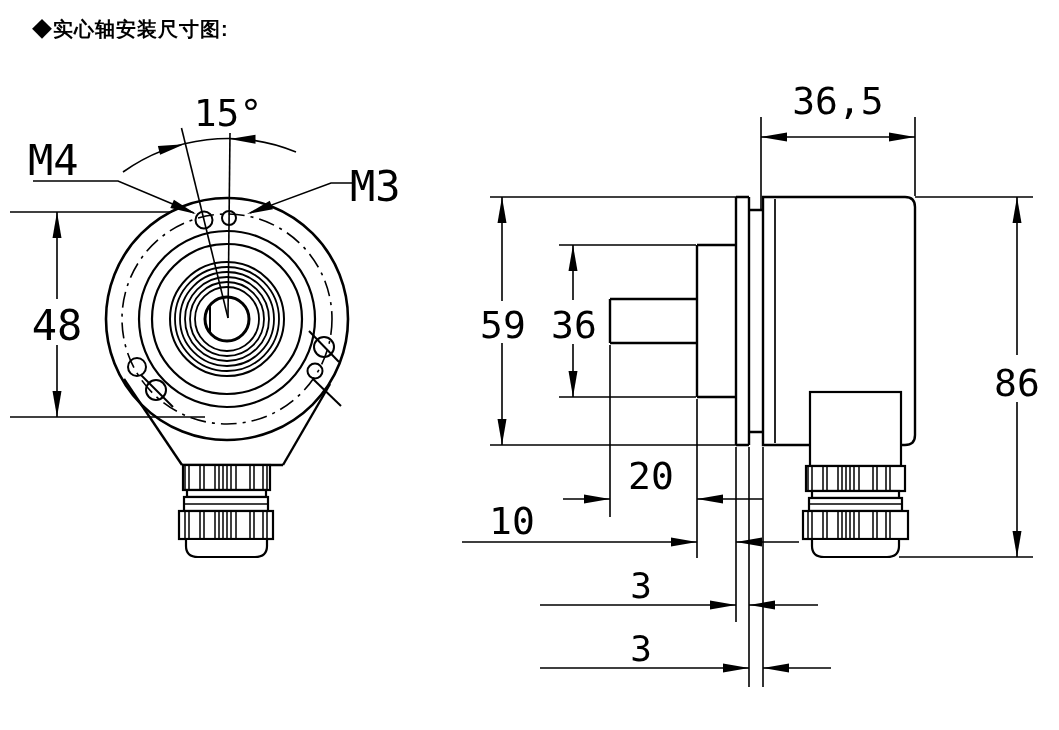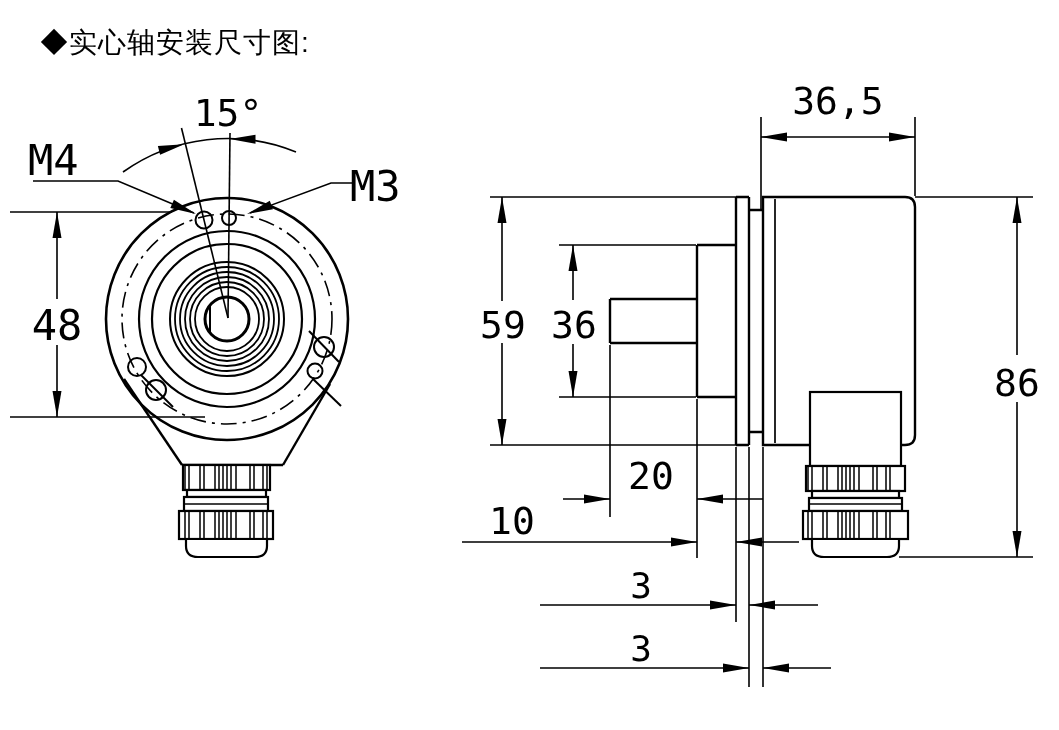--- a/index.html
+++ b/index.html
@@ -1,19 +1,19 @@
 <!DOCTYPE html>
 <html><head>
 <meta charset="utf-8">
 <style>
   html,body{margin:0;padding:0;background:#ffffff;}
   body{width:1059px;height:730px;position:relative;overflow:hidden;
        font-family:"Liberation Sans", sans-serif;}
-  .page-title{position:absolute;left:24px;top:8px;margin:16px;
-       font-size:28px;font-weight:400;color:#000;letter-spacing:1px;
+  .page-title{position:absolute;left:24px;top:8px;margin:8px;
+       font-size:20px;font-weight:700;color:#000;letter-spacing:1px;
        font-family:"Liberation Sans", sans-serif;}
   svg{position:absolute;left:0;top:0;}
   .part{stroke:#000;stroke-width:2.4;fill:none;}
   .part-thin{stroke:#000;stroke-width:1.7;fill:none;}
   .rib{stroke:#000;stroke-width:1.5;fill:none;}
   .dimline{stroke:#000;stroke-width:1.6;fill:none;}
   .dash{stroke:#000;stroke-width:1.6;fill:none;stroke-dasharray:16 6 3 6;}
   .arrow{fill:#000;stroke:none;}
   .dimtext{font-family:"DejaVu Sans Mono", monospace;font-size:38px;fill:#000;}
   .dimtext-lg{font-family:"DejaVu Sans Mono", monospace;font-size:42px;fill:#000;}

